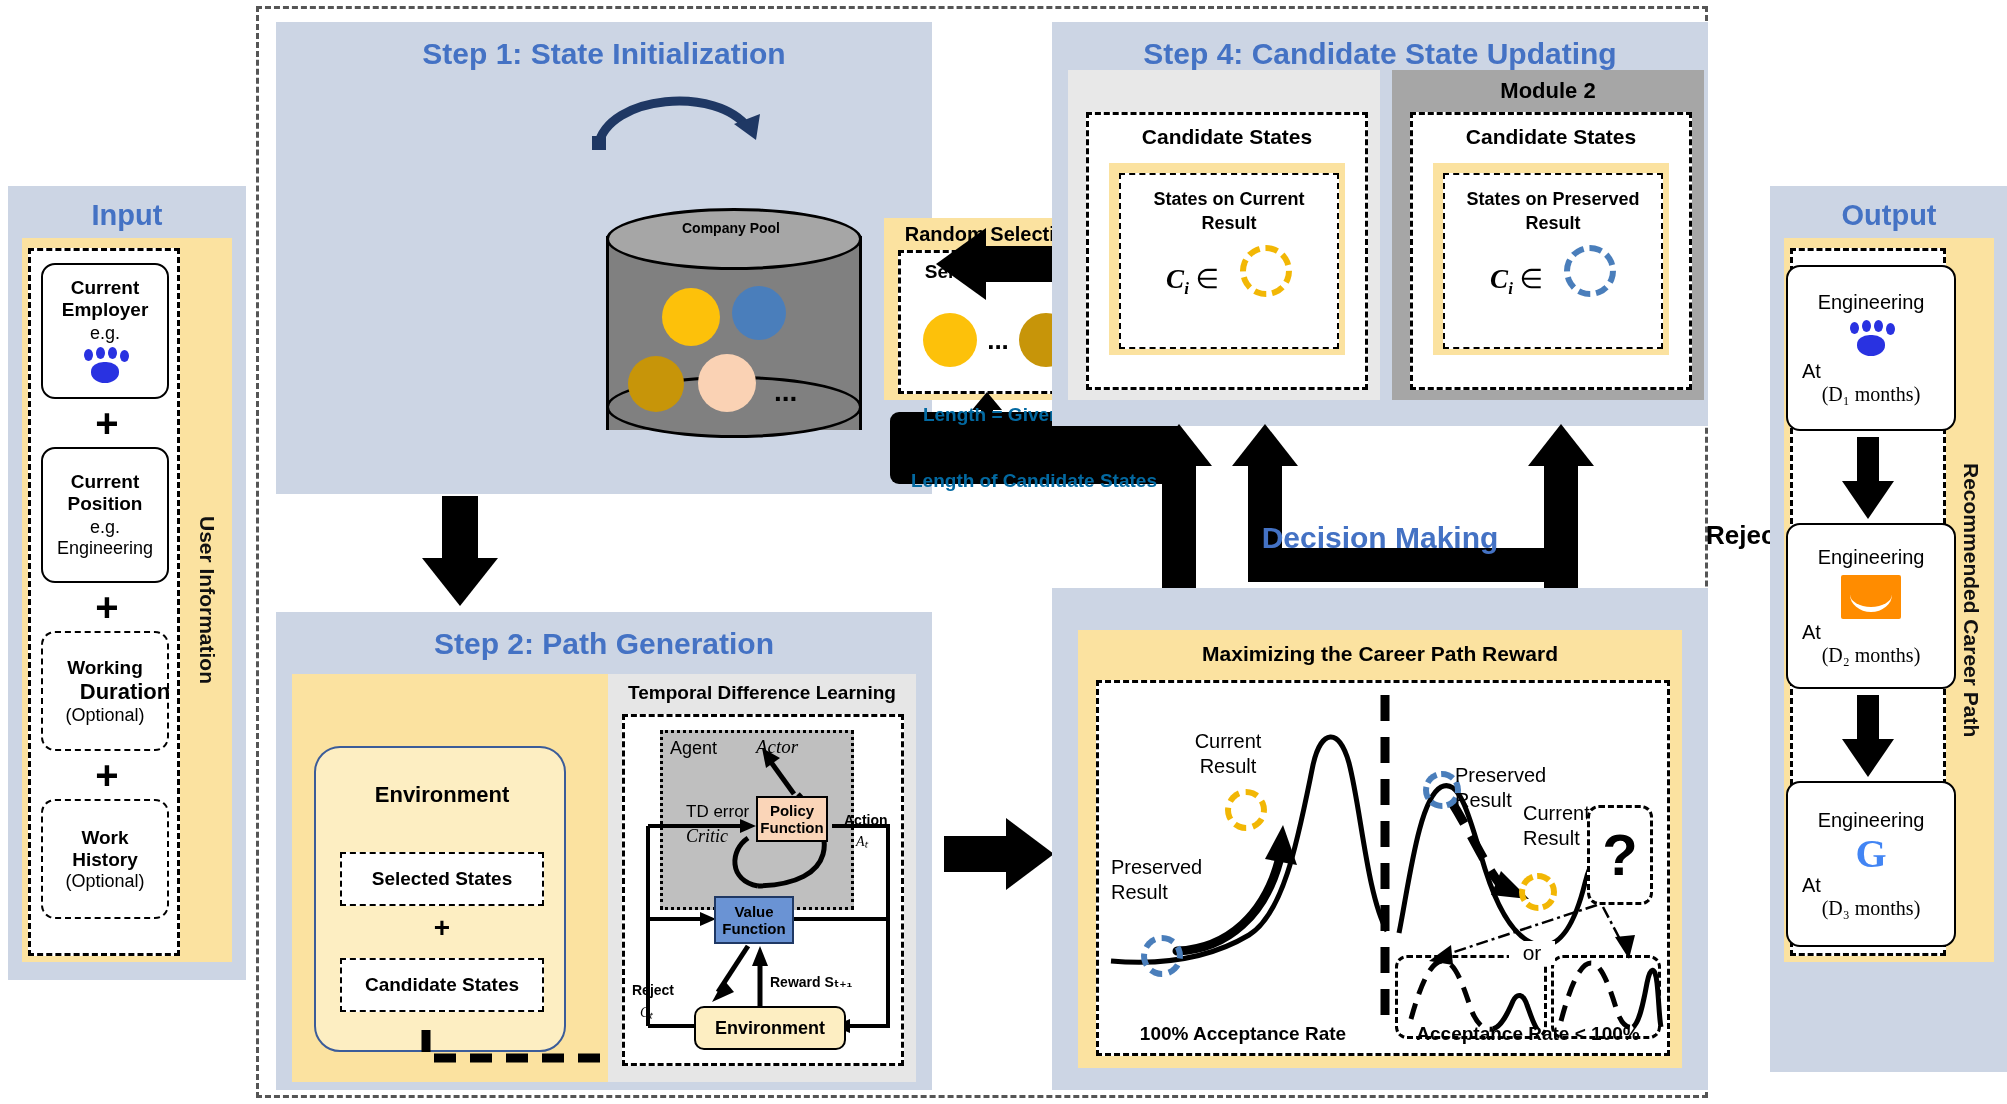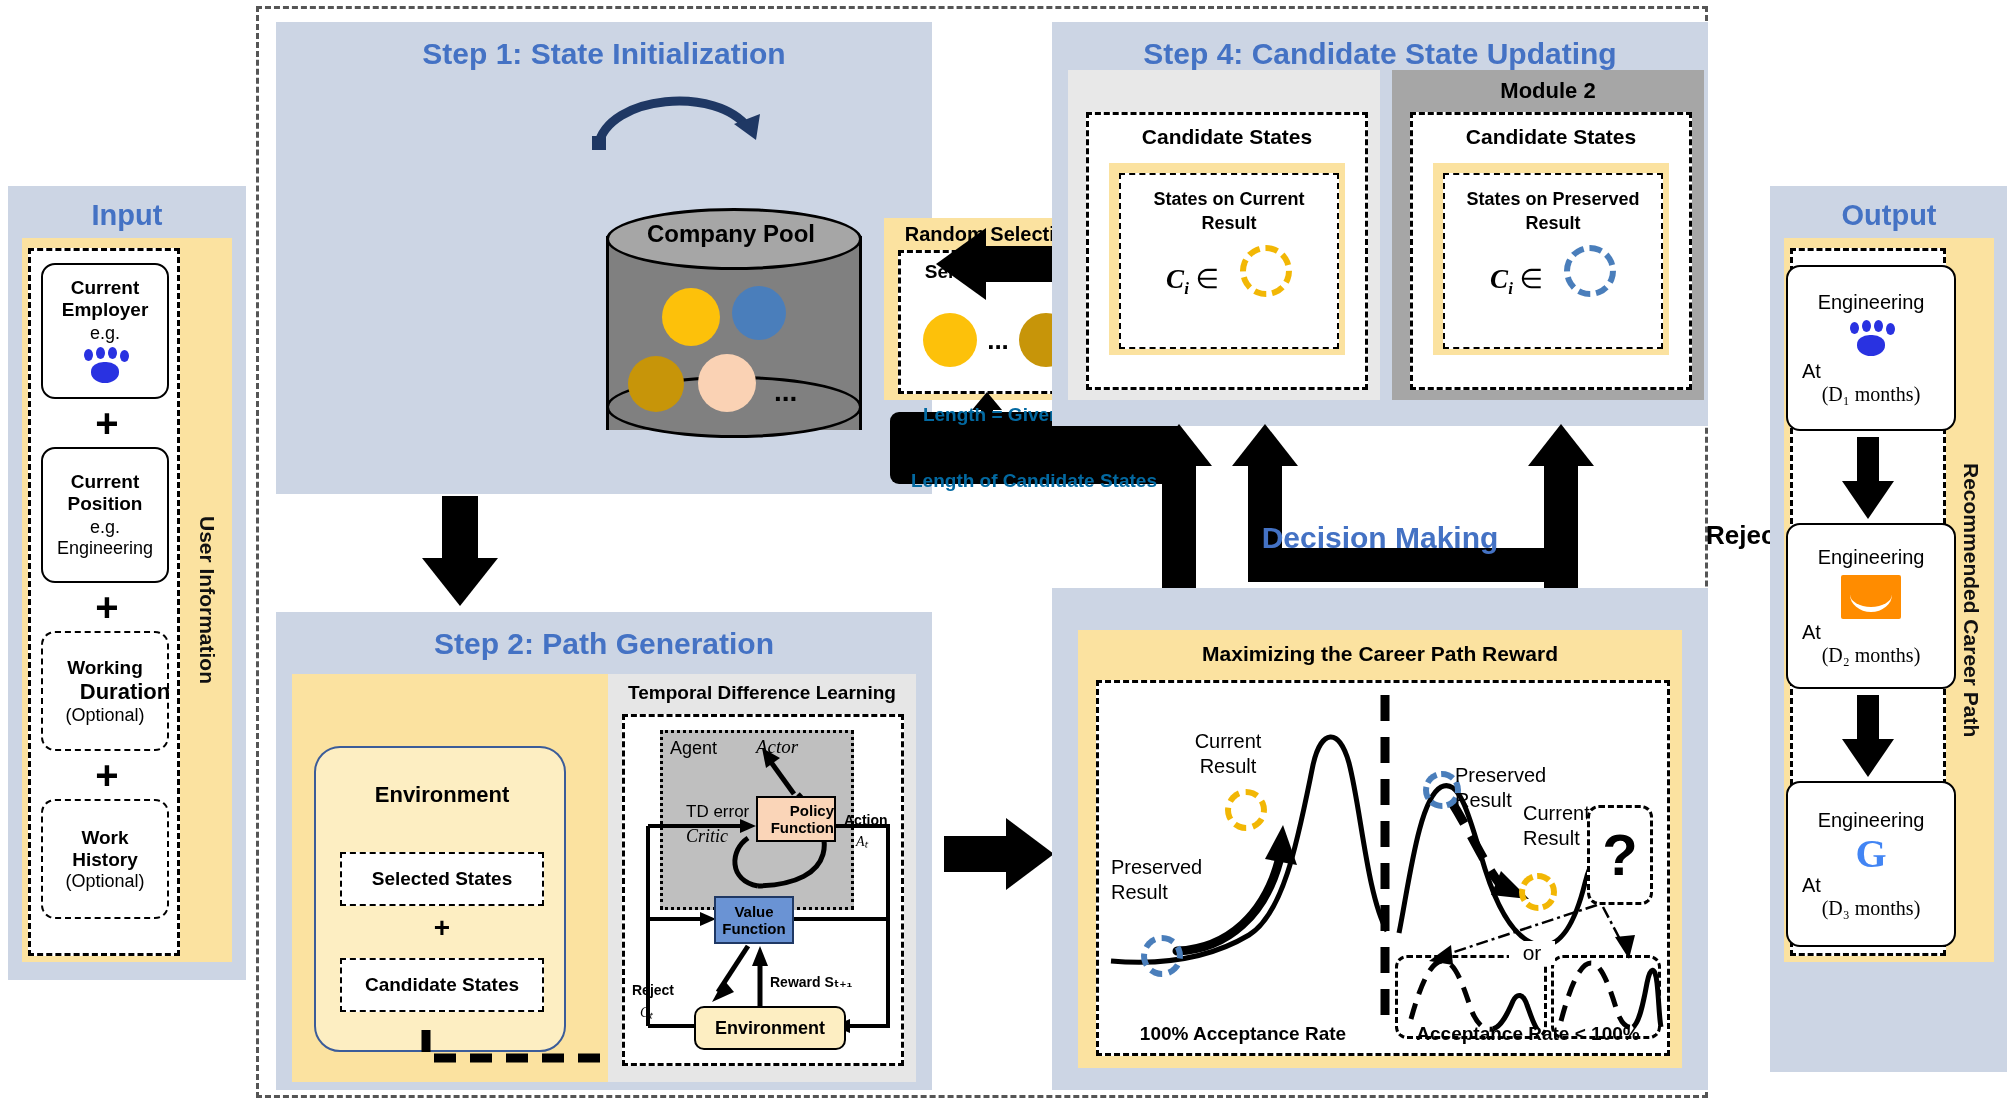--- a/index.html
+++ b/index.html
@@ -49,21 +49,21 @@
 
   
   #pool{left:330px;top:186px;width:250px;height:250px;}
   #pool .body{position:absolute;left:0;top:28px;width:250px;height:194px;
        background:#808080;border-left:3px solid #000;border-right:3px solid #000;}
   #pool .bot{position:absolute;left:0;top:168px;width:250px;height:56px;
        background:#808080;border:3px solid #000;border-radius:50%;}
   #pool .top{position:absolute;left:0;top:0px;width:250px;height:56px;
        background:#a6a6a6;border:3px solid #000;border-radius:50%;}
   #pool .lbl{position:absolute;left:0;top:12px;width:250px;text-align:center;
-       font-size:24px;font-weight:bold;color:#000;z-index:5;}
+       font-size:14px;font-weight:bold;color:#000;z-index:5;}
   .dot{position:absolute;border-radius:50%;}
 
   
   #randsel{left:608px;top:196px;width:216px;height:182px;background:#fbe2a0;}
   #randsel .hd{text-align:center;font-size:20px;font-weight:bold;padding-top:5px;}
   #randsel .inner{position:absolute;left:14px;top:32px;width:188px;height:138px;
       border:3px dashed #000;background:#fff;}
   #randsel .inner .t{text-align:center;font-size:19px;font-weight:bold;padding-top:8px;}
 
   
@@ -274,22 +274,22 @@
     <path d="M152,332 L152,288" stroke="#000" stroke-width="5" fill="none"></path>
     <polygon points="152,272 144,292 160,292" fill="#000"></polygon>
 
     <path d="M40,270 L40,352" stroke="#000" stroke-width="4" fill="none"></path>
     <path d="M40,352 L86,352" stroke="#000" stroke-width="4" fill="none"></path>
 
     <path d="M280,245 L280,352 L238,352" stroke="#000" stroke-width="4" fill="none"></path>
     <polygon points="226,352 242,345 242,359" fill="#000"></polygon>
   </svg>
 
-  <div class="abs" style="left:148px;top:122px;width:80px;height:46px;background:#fad5b8;border:2.5px solid #000;
-       display:flex;flex-direction:column;align-items:flex-end;justify-content:center;font-size:15px;font-weight:bold;line-height:17px;">
+  <div class="abs" style="left:148px;top:122px;width:72px;height:46px;background:#fad5b8;border:2.5px solid #000;
+       display:flex;flex-direction:column;align-items:center;justify-content:center;font-size:15px;font-weight:bold;line-height:17px;">
     <span>Policy</span>
     <span>Function</span>
   </div>
 
   <div class="abs" style="left:106px;top:222px;width:80px;height:48px;background:#6a93d4;border:2.5px solid #1f3864;
        display:flex;flex-direction:column;align-items:center;justify-content:center;font-size:15px;font-weight:bold;line-height:17px;color:#000;">
     <span>Value</span>
     <span>Function</span>
   </div>
 

